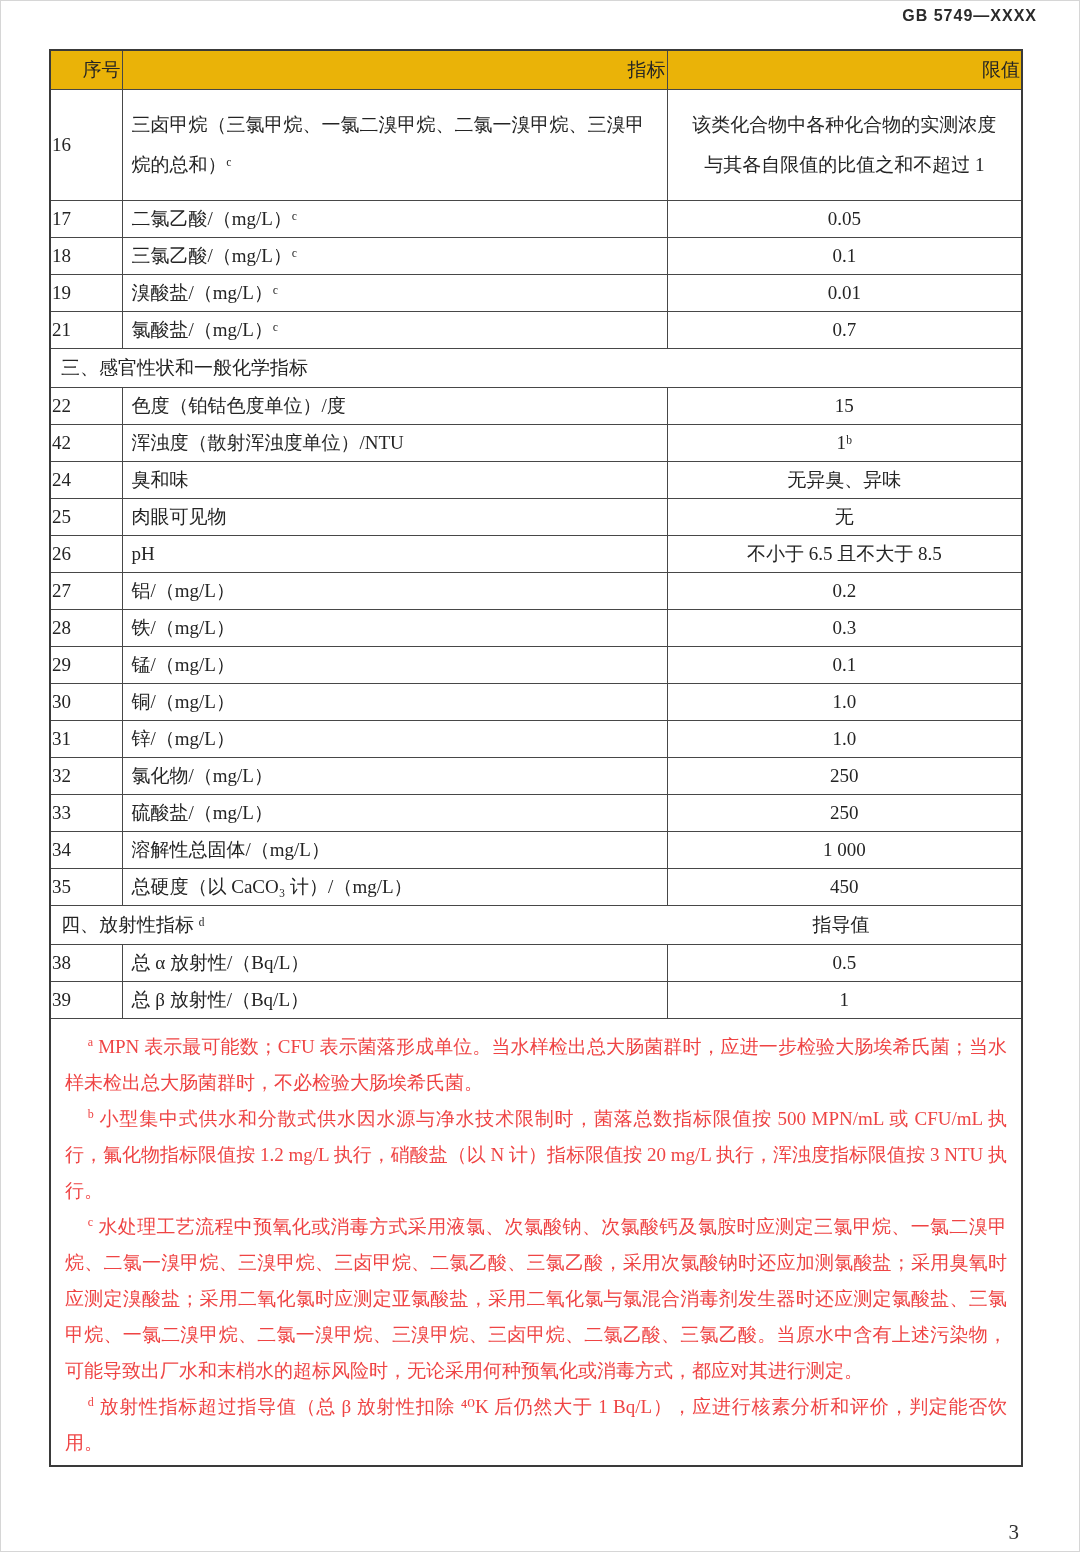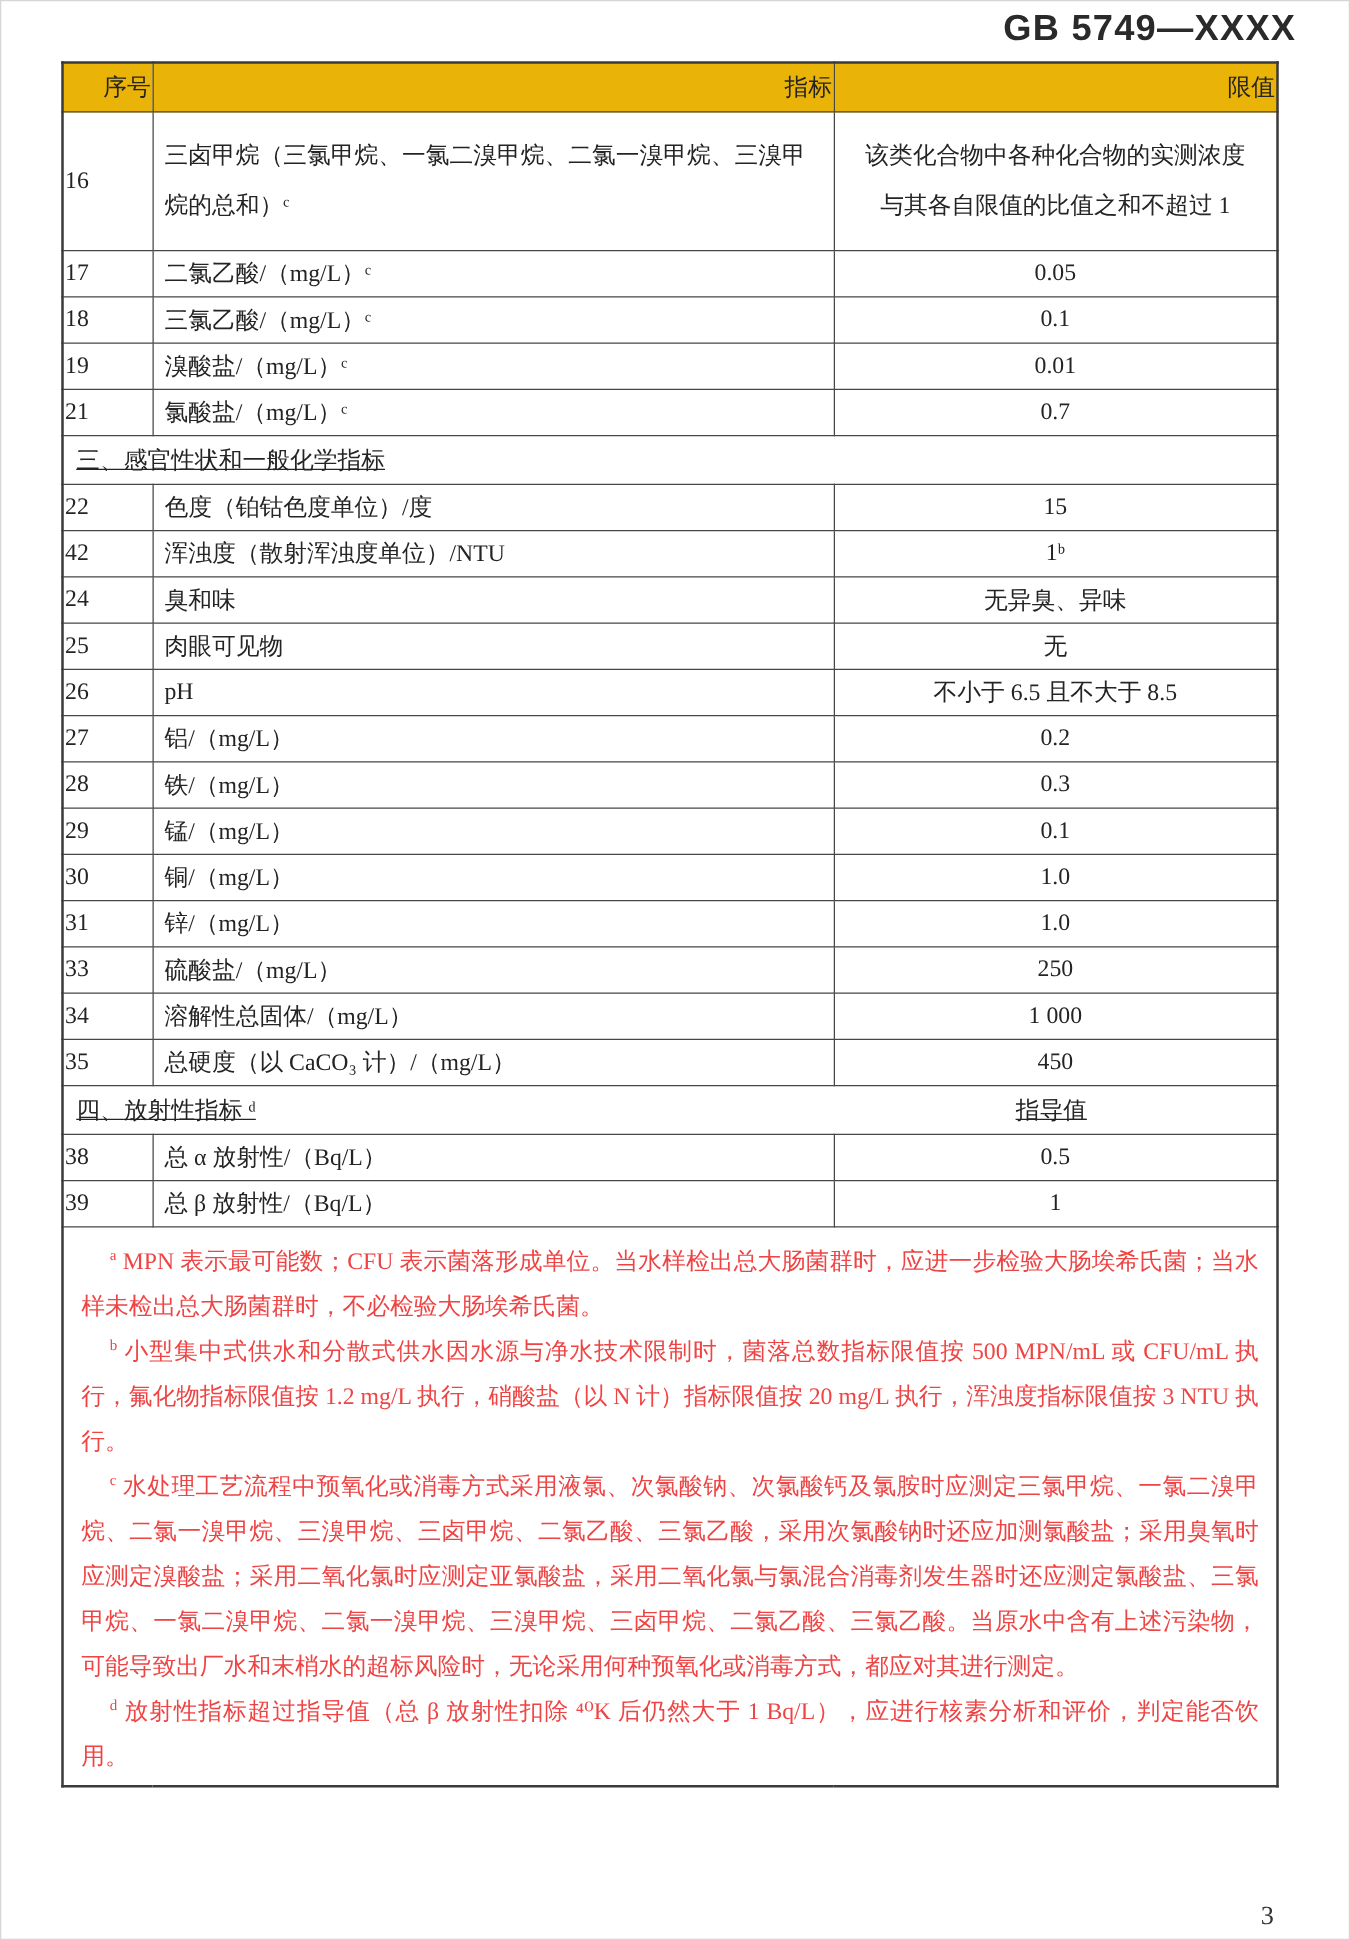--- a/index.html
+++ b/index.html
@@ -9,21 +9,21 @@
     background:#ffffff;
     box-sizing:border-box;
     border:1px solid #d6d6d6;
     font-family:"Liberation Serif","DejaVu Serif",serif;
     color:#242424;
     overflow:hidden;
   }
   .doc-code {
     position:absolute; top:6px; right:42px;
     font-family:"Liberation Sans","DejaVu Sans",sans-serif;
-    font-size:29px; font-weight:600; letter-spacing:1px; color:#2a2a2a;
+    font-size:16px; font-weight:600; letter-spacing:1px; color:#2a2a2a;
   }
   table.std-table {
     position:absolute; left:48px; top:48px;
     width:972px;
     border-collapse:collapse;
     table-layout:fixed;
     font-size:19px;
     color:#242424;
   }
   table.std-table, table.std-table th, table.std-table td {
@@ -41,21 +41,21 @@
   td.no-cell  { text-align:left; }
   td.ind-cell { text-align:left; padding:0 10px 0 9px; }
   td.lim-cell { text-align:center; }
   tr.tall-row td { height:108px; }
   tr.tall-row td.ind-cell { line-height:40px; }
   .tall-limit-line { line-height:40px; text-align:center; }
   td.section-cell {
     height:38px; padding:0 0 0 10px;
     border-top:2px solid #3a3a3a; border-bottom:2px solid #3a3a3a;
   }
-  .section-flex { display:flex; align-items:center; width:100%;text-decoration:underline; }
+  .section-flex { display:flex; align-items:center; width:100%; }
   .section-label { flex:0 0 600px; text-align:left; }
   .section-limit { flex:1 1 auto; text-align:center; }
   td.footnotes-cell {
     height:436px; vertical-align:top;
     border-top:2px solid #3a3a3a;
     padding:10px 14px 0 14px;
     text-align:justify;
   }
   p.footnote {
     margin:0; font-size:19px; line-height:36px;
@@ -166,20 +166,25 @@
           <td class="no-cell">30</td>
           <td class="ind-cell">铜/（mg/L）</td>
           <td class="lim-cell">1.0</td>
         </tr>
         <tr>
           <td class="no-cell">31</td>
           <td class="ind-cell">锌/（mg/L）</td>
           <td class="lim-cell">1.0</td>
         </tr>
         <tr>
+          <td class="no-cell">32</td>
+          <td class="ind-cell">氯化物/（mg/L）</td>
+          <td class="lim-cell">250</td>
+        </tr>
+        <tr>
           <td class="no-cell">33</td>
           <td class="ind-cell">硫酸盐/（mg/L）</td>
           <td class="lim-cell">250</td>
         </tr>
         <tr>
           <td class="no-cell">34</td>
           <td class="ind-cell">溶解性总固体/（mg/L）</td>
           <td class="lim-cell">1 000</td>
         </tr>
         <tr>

